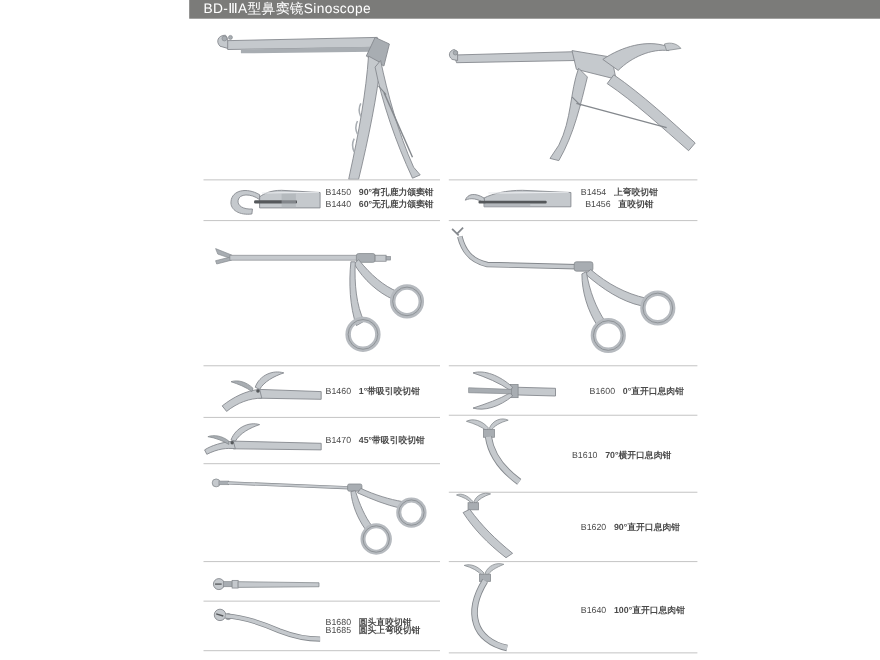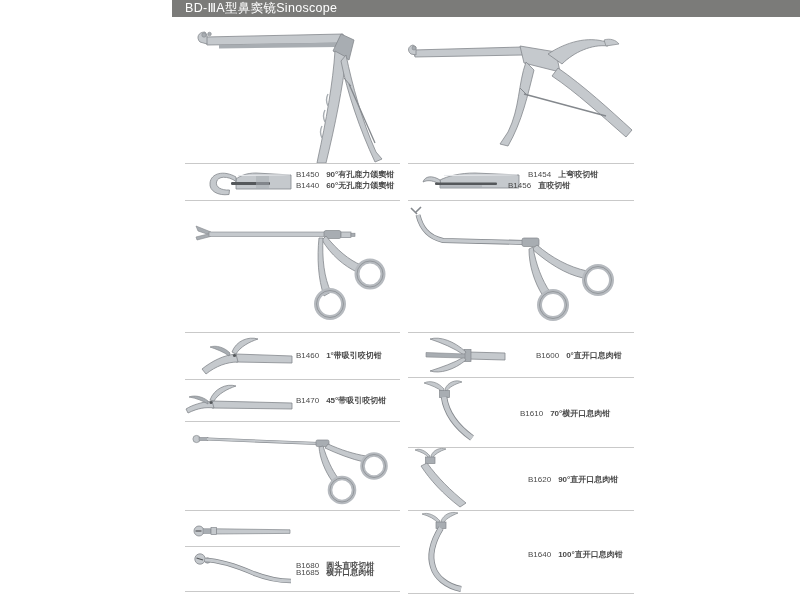--- a/index.html
+++ b/index.html
@@ -80,21 +80,21 @@
       <path d="M99,8 L55,6 C40,6 28,9 20,13 L20,21 L99,21 Z" fill="#c5c9cd" stroke="#84888d" stroke-width="0.8"></path>
       <path d="M20,13 C12,8 5,9 3,15 C8,12.5 14,13.5 21,18 Z" fill="#c5c9cd" stroke="#84888d" stroke-width="0.8"></path>
       <rect x="15" y="15.5" width="62" height="2.6" rx="1" fill="#55585b"></rect>
       <rect x="20" y="18.2" width="42" height="2.8" fill="#a8adb2" opacity="0.6"></rect>
       <line x1="24" y1="8.5" x2="97" y2="7.8" stroke="#e9ebee" stroke-width="1"></line>
     </svg>
   </div>
   <div class="label" style="left:528px;top:169px">
     <span>B1454</span><span class="desc">上弯咬切钳</span>
   </div>
-  <div class="label" style="left:508px;top:180px">
+  <div class="label" style="left:532px;top:180px">
     <span>B1456</span><span class="desc">直咬切钳</span>
   </div>
   <div class="sep" style="left:408px;top:200px;width:226px"></div>
 
   <div class="fig" style="left:193px;top:210px;width:210px;height:122px">
     <svg width="210" height="122" viewBox="0 0 210 122">
       <path d="M3,16 L18,22 L17,25 L5,21 Z" fill="#a8adb2" stroke="#84888d" stroke-width="0.6"></path>
       <path d="M3,27 L17,23.5 L17.5,26.5 L4,30 Z" fill="#a8adb2" stroke="#84888d" stroke-width="0.6"></path>
       <rect x="16" y="22" width="118" height="4.5" fill="#c5c9cd" stroke="#84888d" stroke-width="0.6"></rect>
       <rect x="131" y="20.5" width="17" height="8" rx="2" fill="#a8adb2" stroke="#84888d" stroke-width="0.7"></rect>
@@ -243,17 +243,17 @@
   <div class="fig" style="left:192px;top:551px;width:100px;height:34px">
     <svg width="100" height="34" viewBox="0 0 100 34">
       <circle cx="8" cy="8" r="5.2" fill="#c5c9cd" stroke="#84888d" stroke-width="0.8"></circle>
       <line x1="4.5" y1="7" x2="11" y2="9" stroke="#55585b" stroke-width="1.2"></line>
       <circle cx="15.5" cy="9.5" r="2.8" fill="#a8adb2" stroke="#84888d" stroke-width="0.6"></circle>
       <path d="M13,9 C30,9.5 47,16 62,22.5 C76,28 89,30 99,30" fill="none" stroke="#84888d" stroke-width="4.6"></path>
       <path d="M13,9 C30,9.5 47,16 62,22.5 C76,28 89,30 99,30" fill="none" stroke="#c5c9cd" stroke-width="3.2"></path>
     </svg>
   </div>
   <div class="label" style="left:296px;top:567px">
-    <span>B1685</span><span class="desc">横开口息肉钳</span>
+    <span>B1685</span><span class="desc">圆头上弯咬切钳</span>
   </div>
   <div class="sep" style="left:185px;top:591px;width:215px"></div>
 
 </div>
 
 </body></html>

